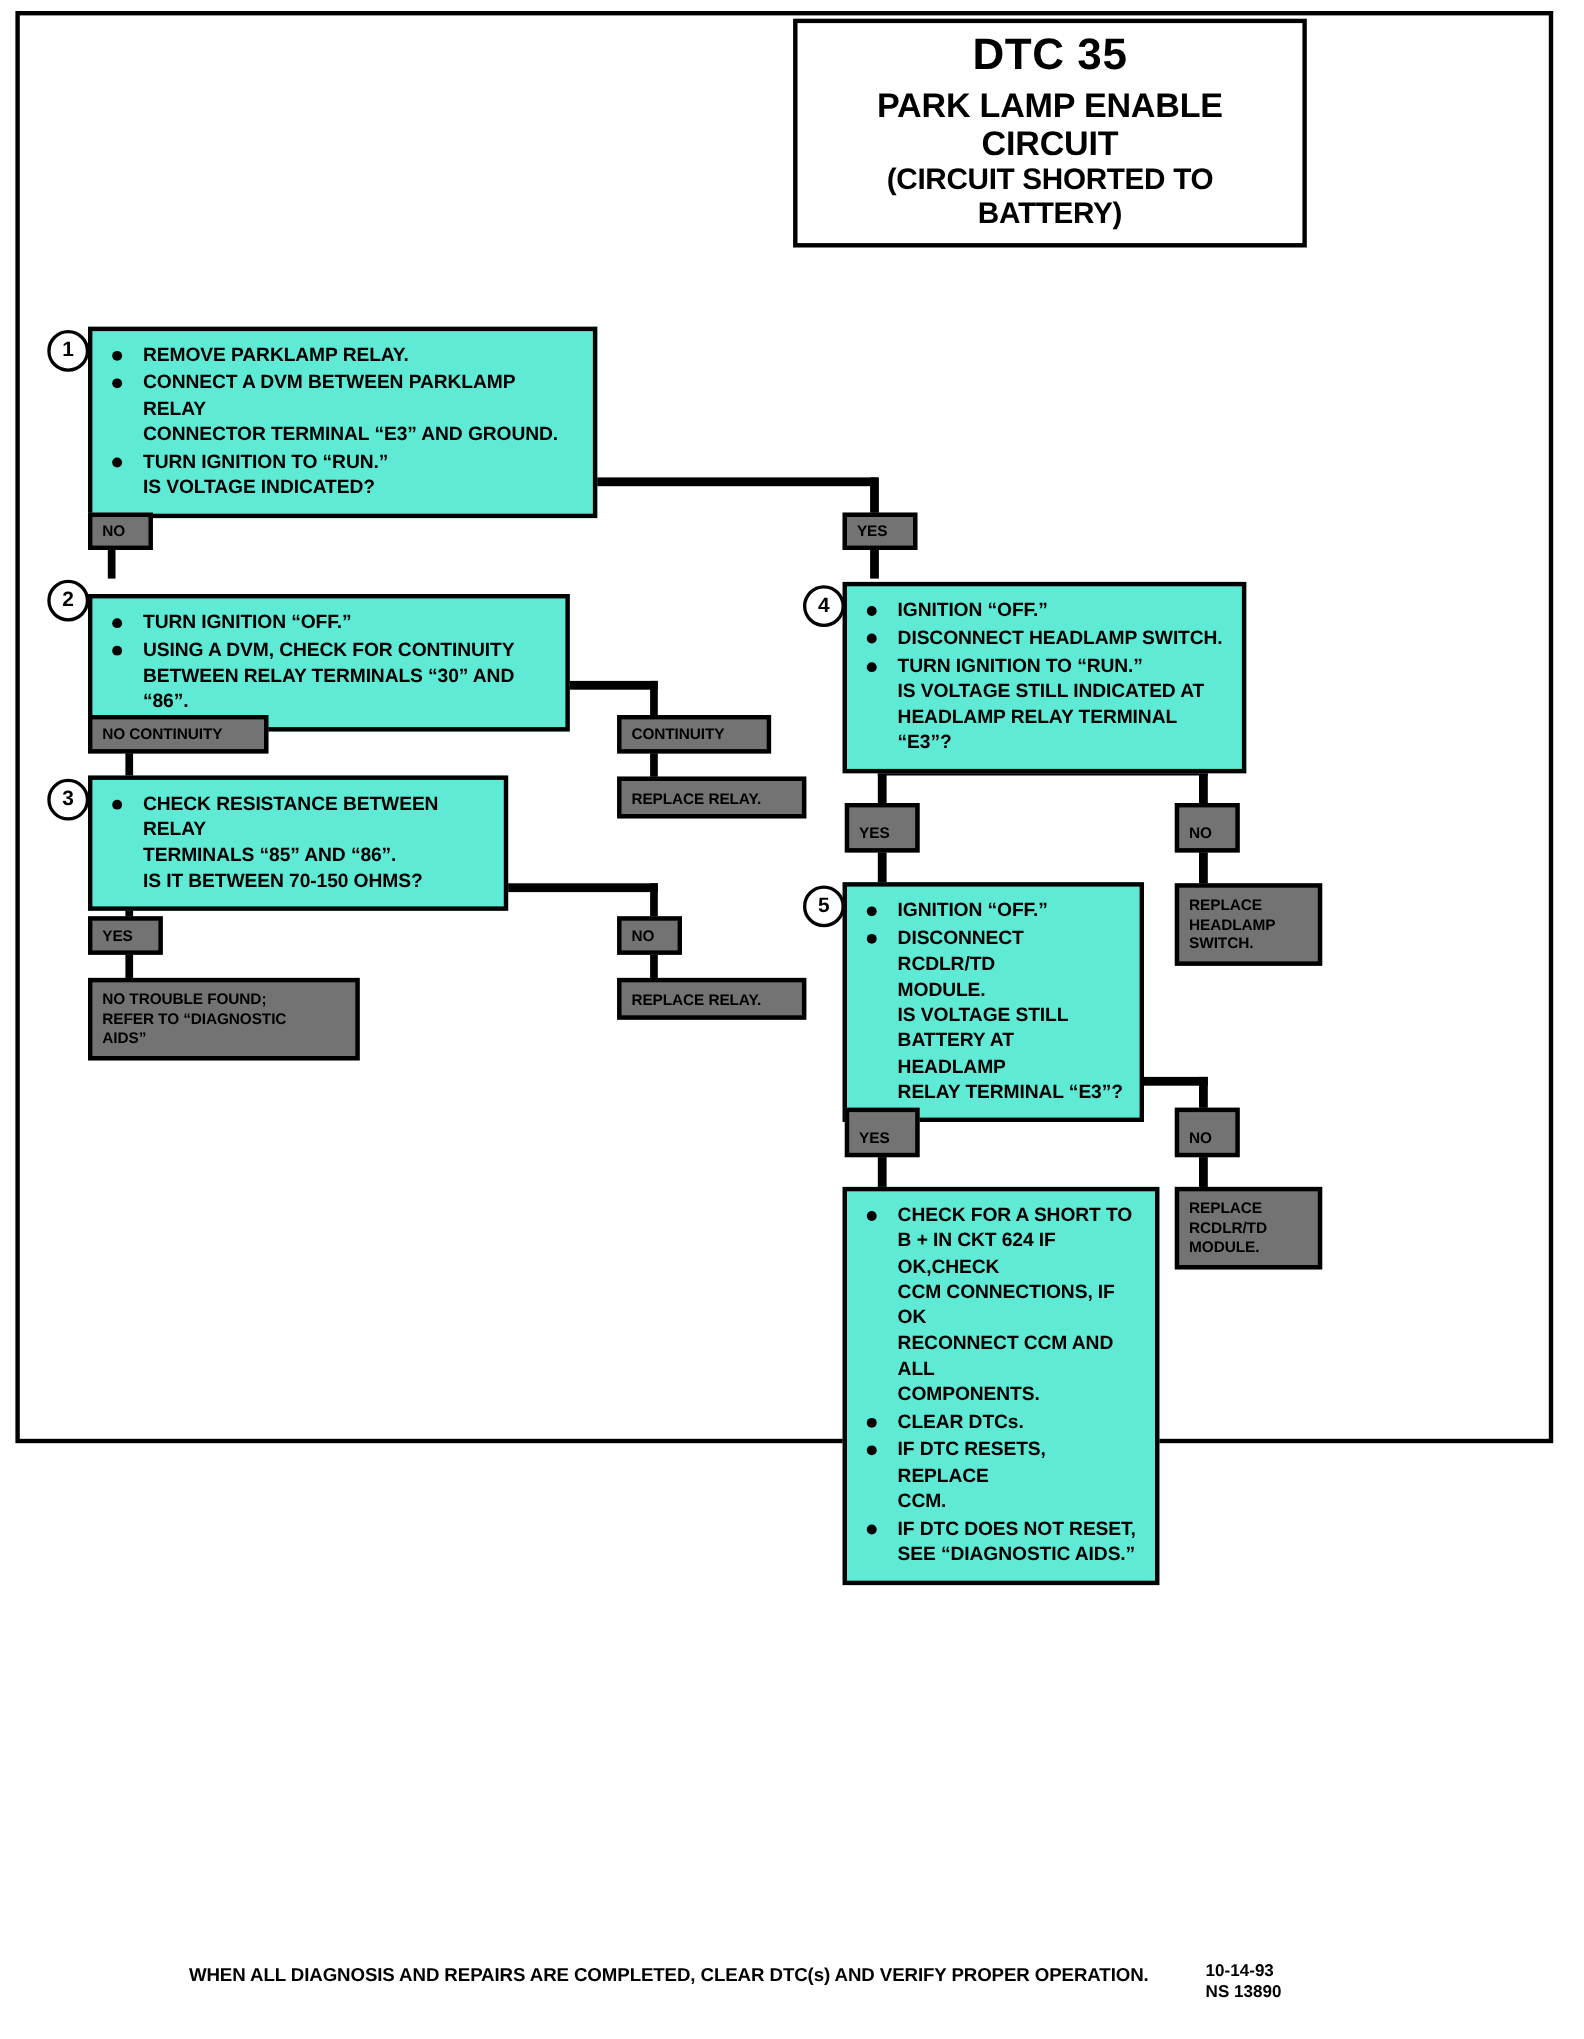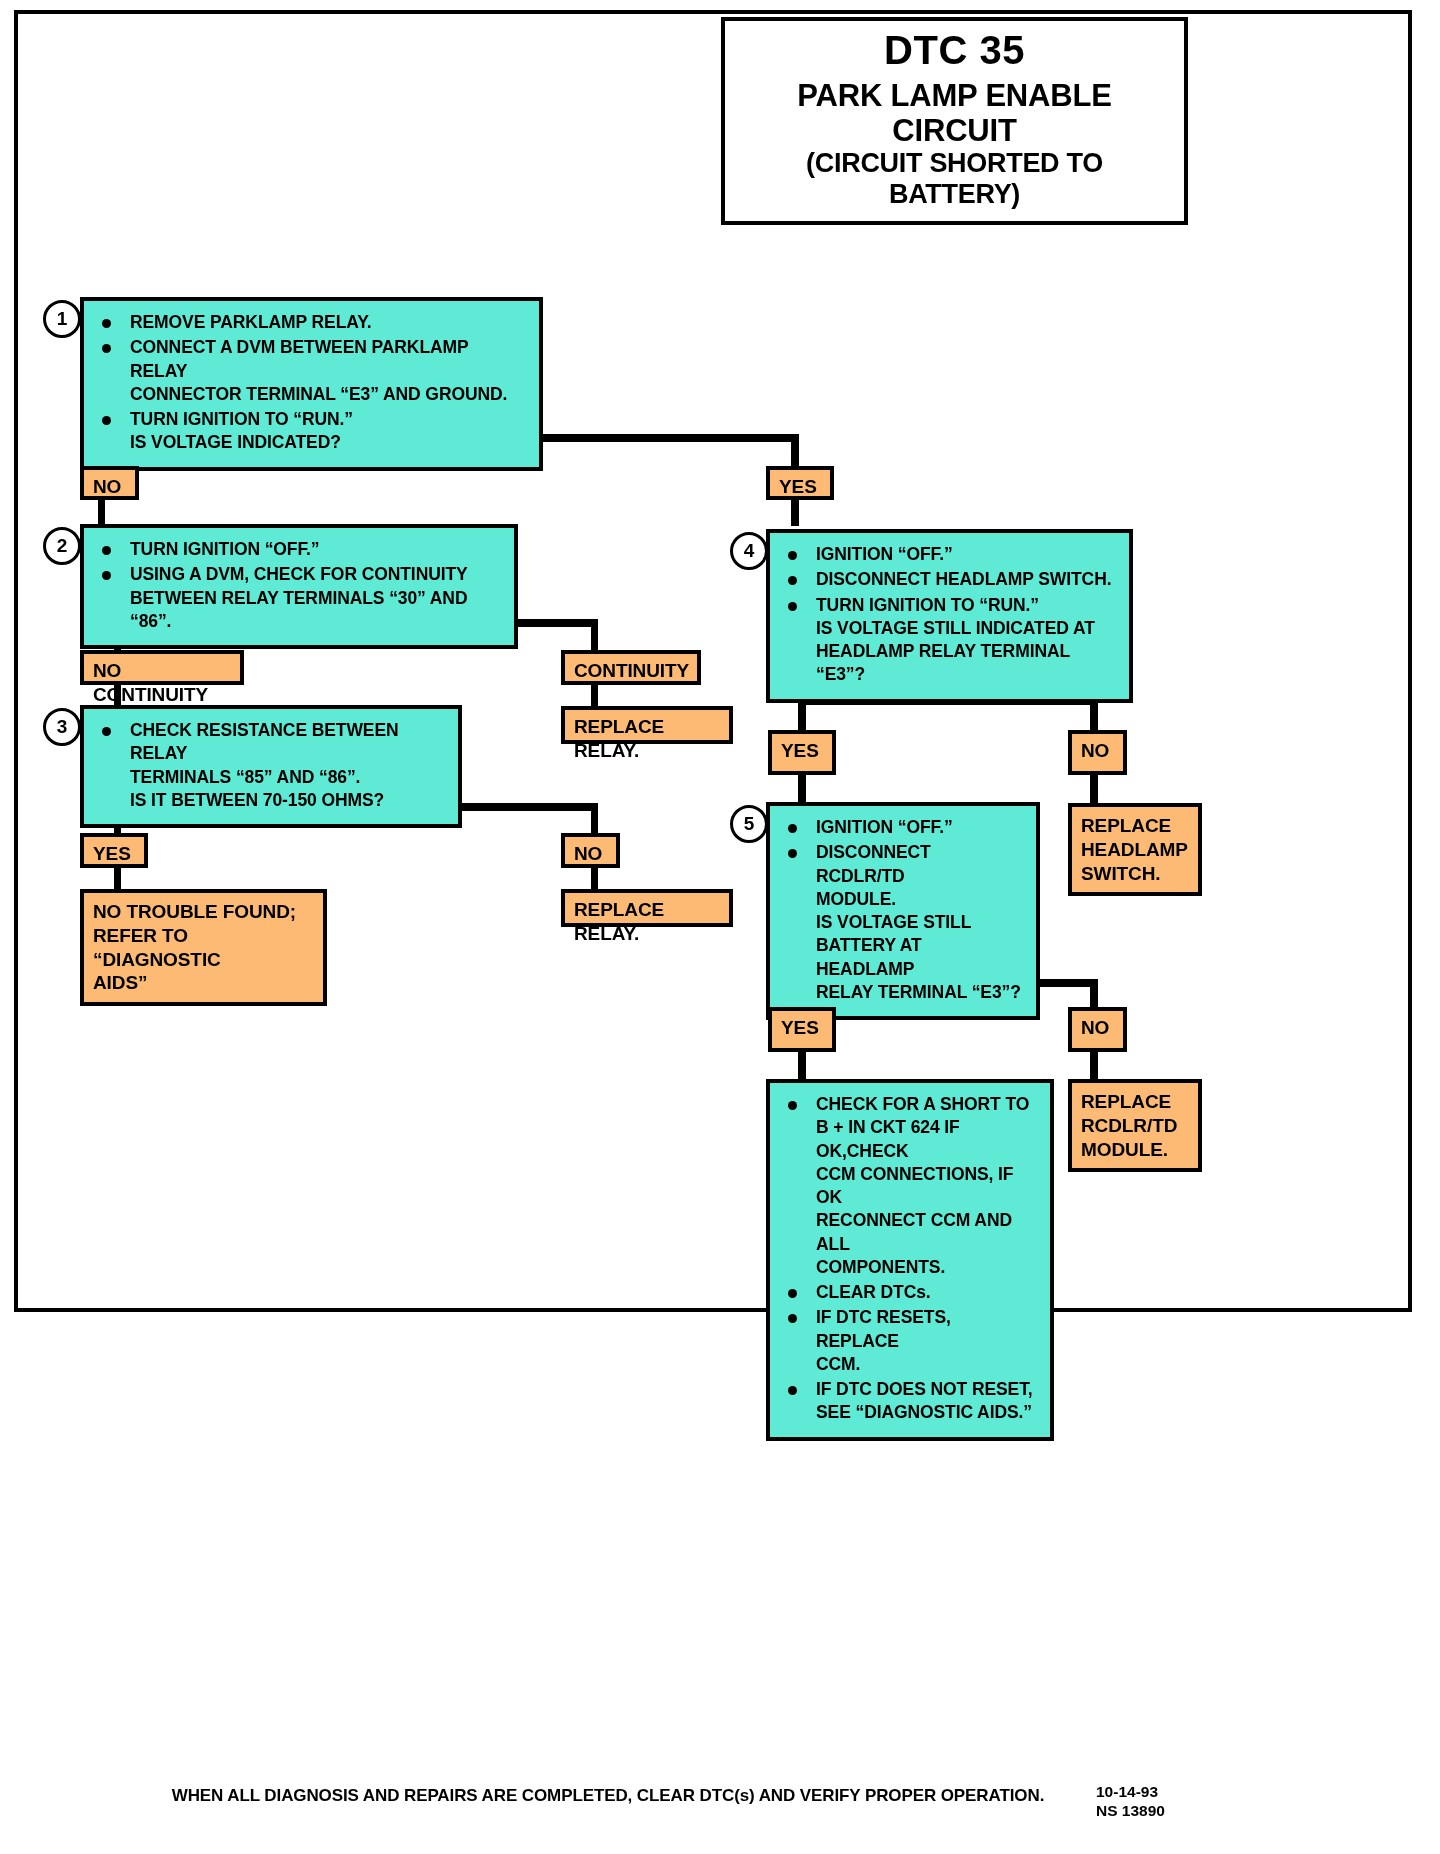--- a/index.html
+++ b/index.html
@@ -38,23 +38,23 @@
     letter-spacing:-.1px;margin-bottom:2px;
   }
   .bullet{
     position:absolute;left:6px;top:8px;width:9px;height:9px;
     background:#000;border-radius:50%;
   }
   .line{display:block;}
 
   
   .lbl{
-    border:4px solid #000;background:#fdba74;
-    font-size:19px;font-weight:bold;letter-spacing:-.1px;
-    display:flex;align-items:flex-start;padding:5px 9px;line-height:1.25;
+    border:4px solid #000;background:#737373;
+    font-size:14px;font-weight:bold;letter-spacing:-.1px;
+    display:flex;align-items:flex-end;padding:5px 9px;line-height:1.25;
   }
   .lbl.multi{display:block;padding:7px 9px;}
 
   
   .circ{
     width:38px;height:38px;border:3.5px solid #000;border-radius:50%;
     background:#fff;display:flex;align-items:center;justify-content:center;
     font-size:19px;font-weight:bold;z-index:5;
   }
 
@@ -153,21 +153,21 @@
       <span>NO</span>
     </div>
 
     <div class="abs lbl" style="left:748px;top:452px;width:68px;height:34px;">
       <span>YES</span>
     </div>
 
     <div class="abs circ" style="left:25px;top:513px;">
       <span>2</span>
     </div>
-    <div class="abs box" style="left:62px;top:510px;width:438px;">
+    <div class="abs box" style="left:62px;top:526px;width:438px;">
       <ul>
         <li>
           <span class="bullet"></span>
           <span class="line">TURN IGNITION “OFF.”</span>
         </li>
         <li>
           <span class="bullet"></span>
           <span class="line">USING A DVM, CHECK FOR CONTINUITY</span>
           <span class="line">BETWEEN RELAY TERMINALS “30” AND “86”.</span>
         </li>

